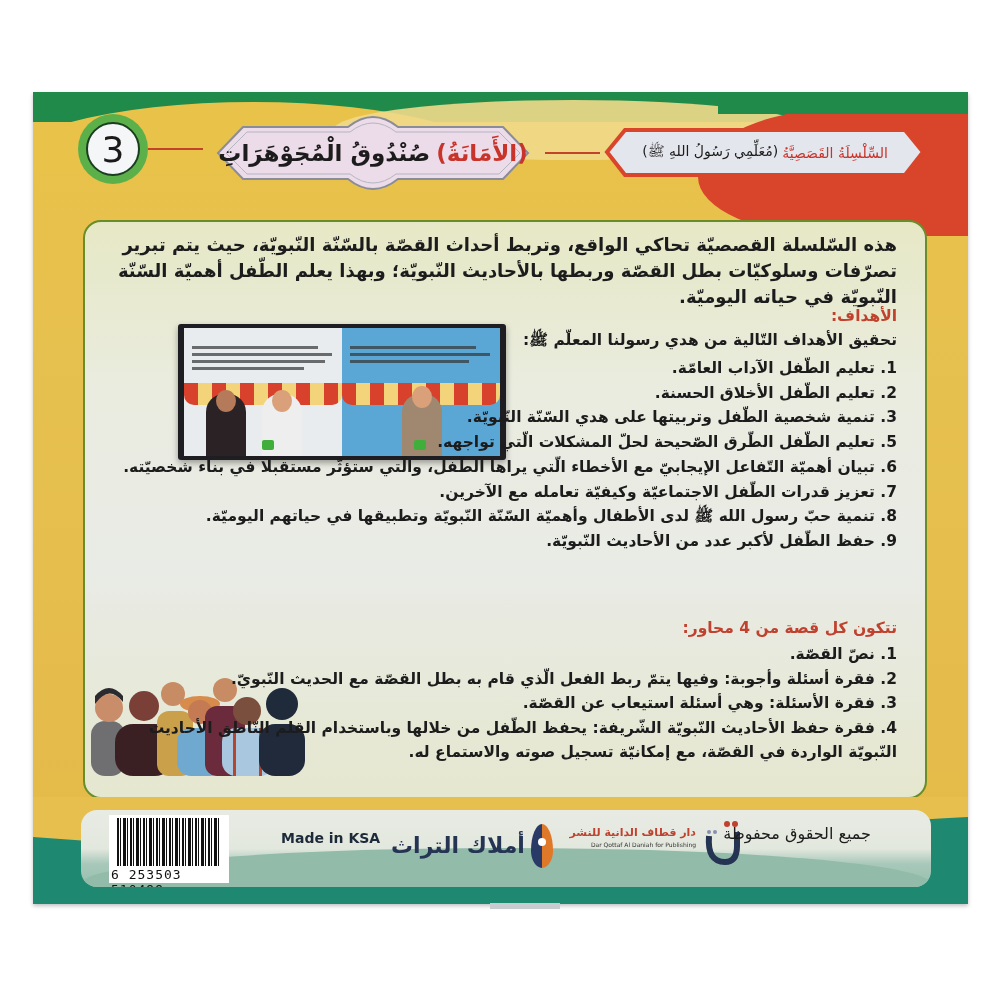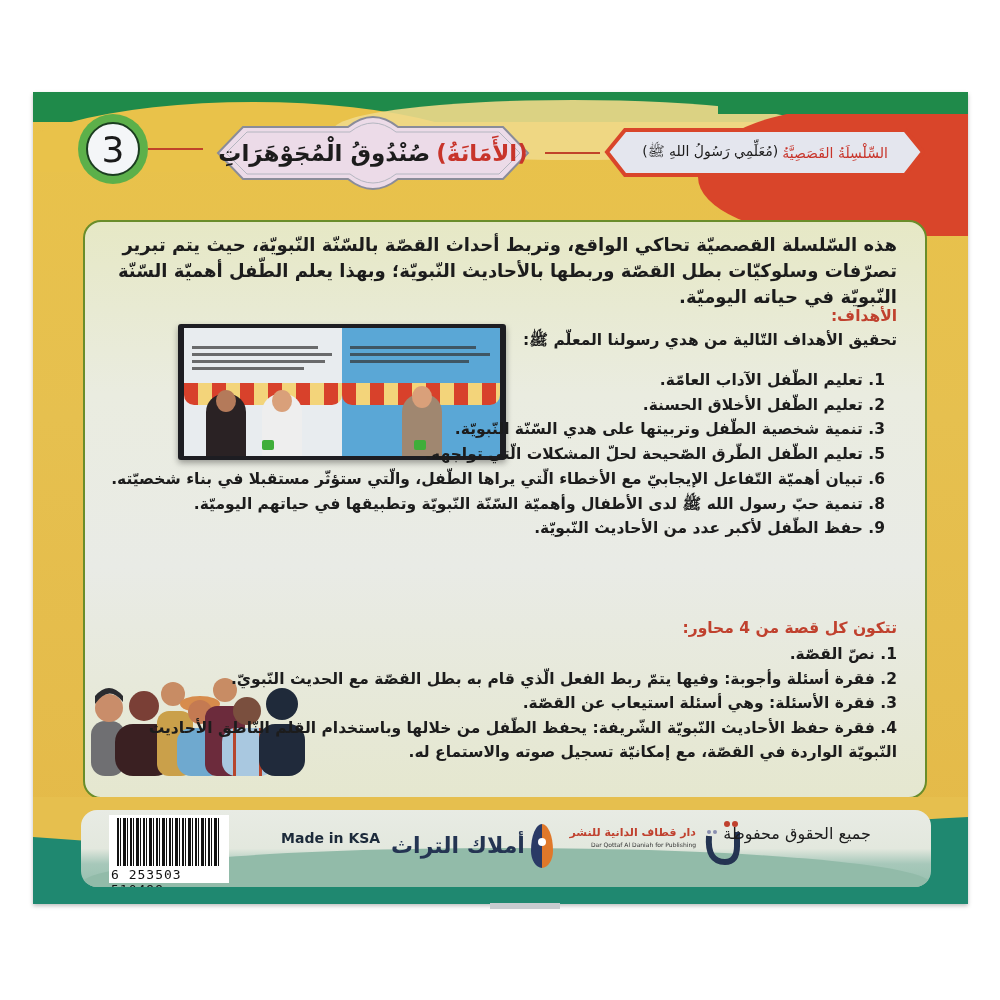--- a/index.html
+++ b/index.html
@@ -18,21 +18,21 @@
   .title-text{position:absolute;left:0;top:0;width:350px;height:92px;display:flex;align-items:center;justify-content:center;direction:rtl;font-size:23px;font-weight:bold;color:#1c1c1c;gap:6px;}
   .title-red{color:#c8342a;}
   .series-plate{position:absolute;left:562px;top:33px;width:340px;height:55px;}
   .series-plate svg{position:absolute;left:0;top:0;}
   .series-text{position:absolute;left:0;top:0;width:340px;height:55px;display:flex;align-items:center;justify-content:center;direction:rtl;font-size:14px;color:#1c1c1c;gap:4px;}
   .series-red{color:#c8342a;}
   .panel{position:absolute;left:50px;top:128px;width:840px;height:575px;border:2px solid #6a8d2a;border-radius:18px;background:linear-gradient(180deg,#e6e8c5 0%,#eaece0 30%,#e9ebe6 60%,#e5e7cf 100%);}
   .intro{position:absolute;right:28px;top:10px;width:780px;direction:rtl;text-align:right;font-size:18px;line-height:26px;font-weight:bold;color:#1c1c1c;}
   .goals-head{position:absolute;right:28px;top:85px;direction:rtl;font-size:15.5px;font-weight:bold;color:#c0412e;}
   .goals-sub{position:absolute;right:28px;top:108px;direction:rtl;font-size:15.5px;font-weight:bold;color:#1c1c1c;}
-  .goals{position:absolute;right:28px;top:134px;width:720px;margin:12px;padding:0;list-style:none;direction:rtl;text-align:right;}
+  .goals{position:absolute;right:28px;top:134px;width:720px;margin:0;padding:0;list-style:none;direction:rtl;text-align:right;}
   .goals li{font-size:15.5px;line-height:24.7px;font-weight:bold;color:#1c1c1c;white-space:nowrap;}
   .axes-head{position:absolute;right:28px;top:397px;direction:rtl;font-size:15.5px;font-weight:bold;color:#c0412e;}
   .axes{position:absolute;right:28px;top:420px;width:790px;margin:0;padding:0;list-style:none;direction:rtl;text-align:right;}
   .axes li{font-size:15.5px;line-height:24.5px;font-weight:bold;color:#1c1c1c;}
   .book-img{position:absolute;left:93px;top:102px;width:328px;height:136px;background:#1d1d22;border-radius:3px;box-shadow:0 3px 6px rgba(0,0,0,.35);overflow:hidden;}
   .page{position:absolute;top:4px;height:128px;width:158px;overflow:hidden;}
   .page.left{left:6px;background:#e8ecef;}
   .page.right{left:164px;background:#5aa7d6;}
   .txtlines{position:absolute;left:8px;top:14px;width:140px;}
   .txtlines div{height:3px;background:#333;margin:4px 0;opacity:.7;}
@@ -129,20 +129,21 @@
     </div>
 
     <div class="goals-head">الأهداف:</div>
     <div class="goals-sub">تحقيق الأهداف التّالية من هدي رسولنا المعلّم ﷺ:</div>
     <ul class="goals">
       <li>1. تعليم الطّفل الآداب العامّة.</li>
       <li>2. تعليم الطّفل الأخلاق الحسنة.</li>
       <li>3. تنمية شخصية الطّفل وتربيتها على هدي السّنّة النّبويّة.</li>
       <li>5. تعليم الطّفل الطّرق الصّحيحة لحلّ المشكلات الّتي تواجهه.</li>
       <li>6. تبيان أهميّة التّفاعل الإيجابيّ مع الأخطاء الّتي يراها الطّفل، والّتي ستؤثّر مستقبلا في بناء شخصيّته.</li>
+      <li>7. تعزيز قدرات الطّفل الاجتماعيّة وكيفيّة تعامله مع الآخرين.</li>
       <li>8. تنمية حبّ رسول الله ﷺ لدى الأطفال وأهميّة السّنّة النّبويّة وتطبيقها في حياتهم اليوميّة.</li>
       <li>9. حفظ الطّفل لأكبر عدد من الأحاديث النّبويّة.</li>
     </ul>
 
     <div class="people">
       <svg width="220" height="110" viewBox="0 0 220 110">
         <rect x="4" y="55" width="34" height="55" rx="14" fill="#6f6f72"></rect>
         <circle cx="22" cy="42" r="14" fill="#c98d6a"></circle>
         <path d="M8 38 Q22 18 36 36 L36 30 Q22 14 8 30Z" fill="#2b2b2f"></path>
         <rect x="28" y="58" width="58" height="52" rx="18" fill="#3a2022"></rect>

